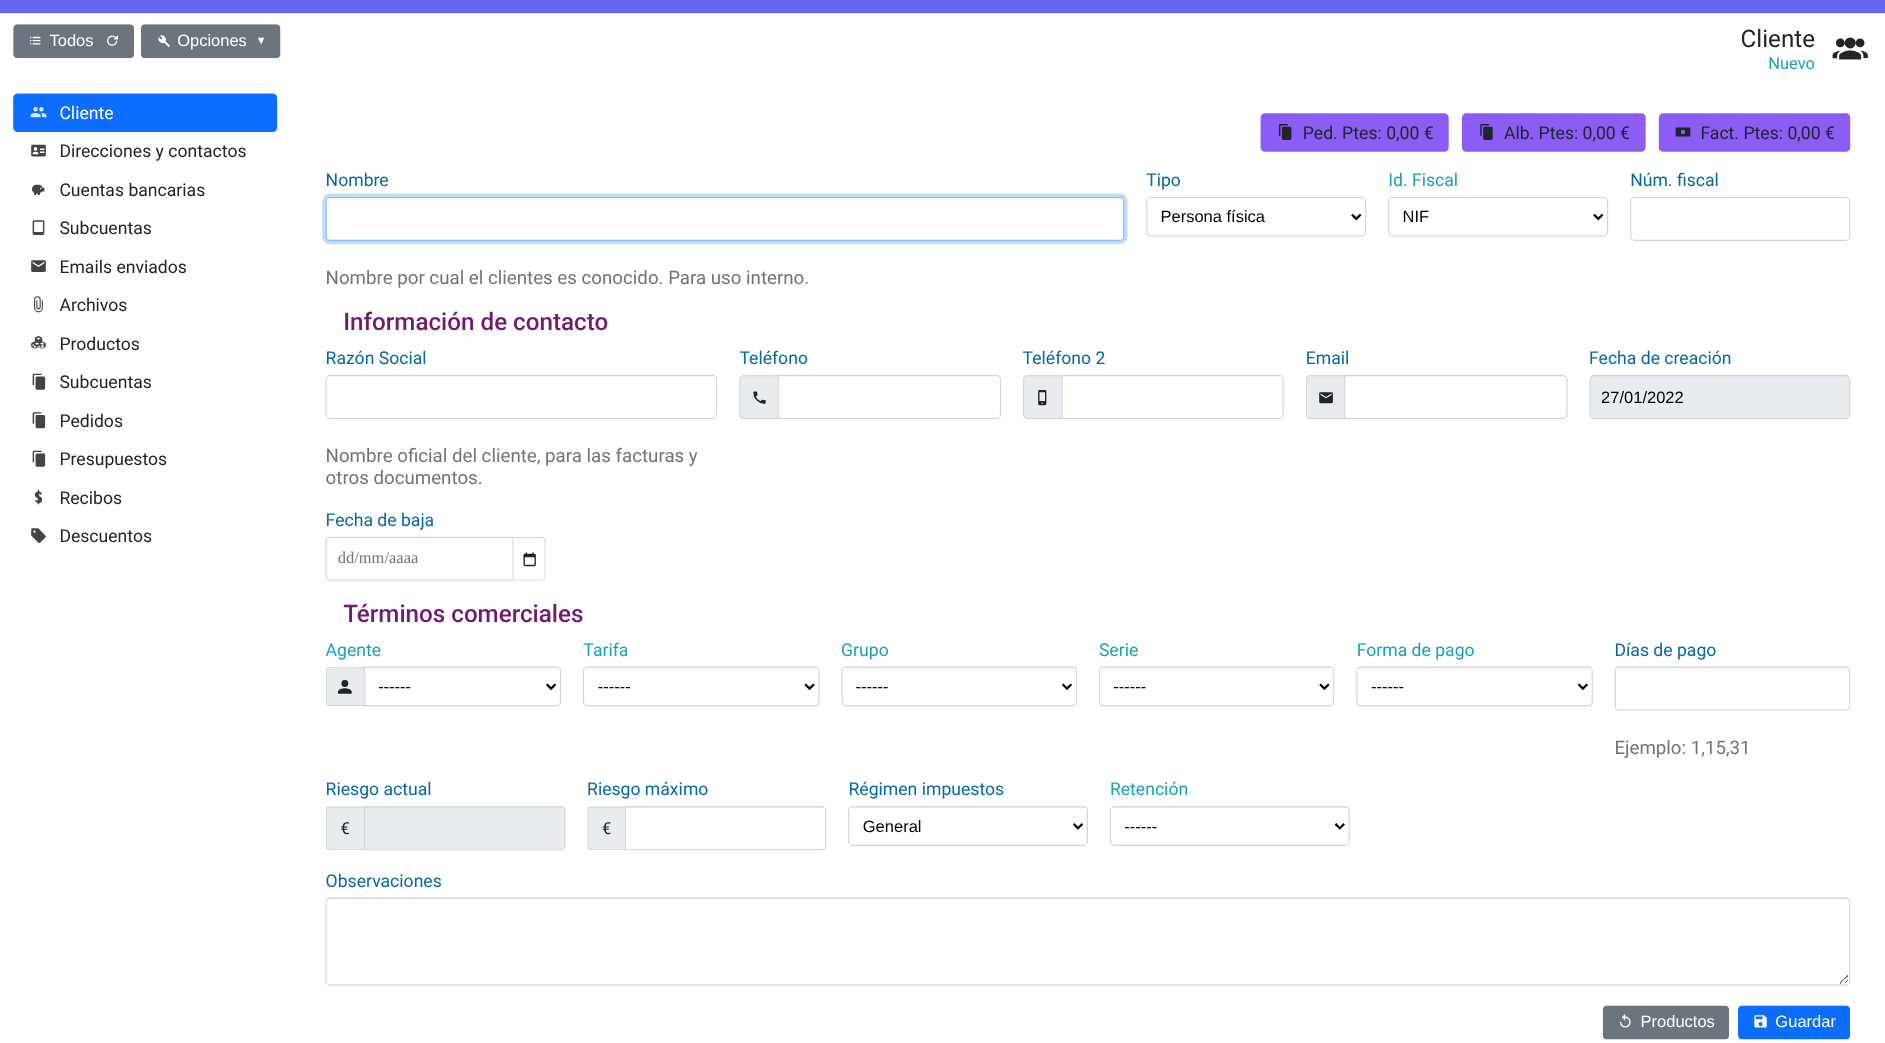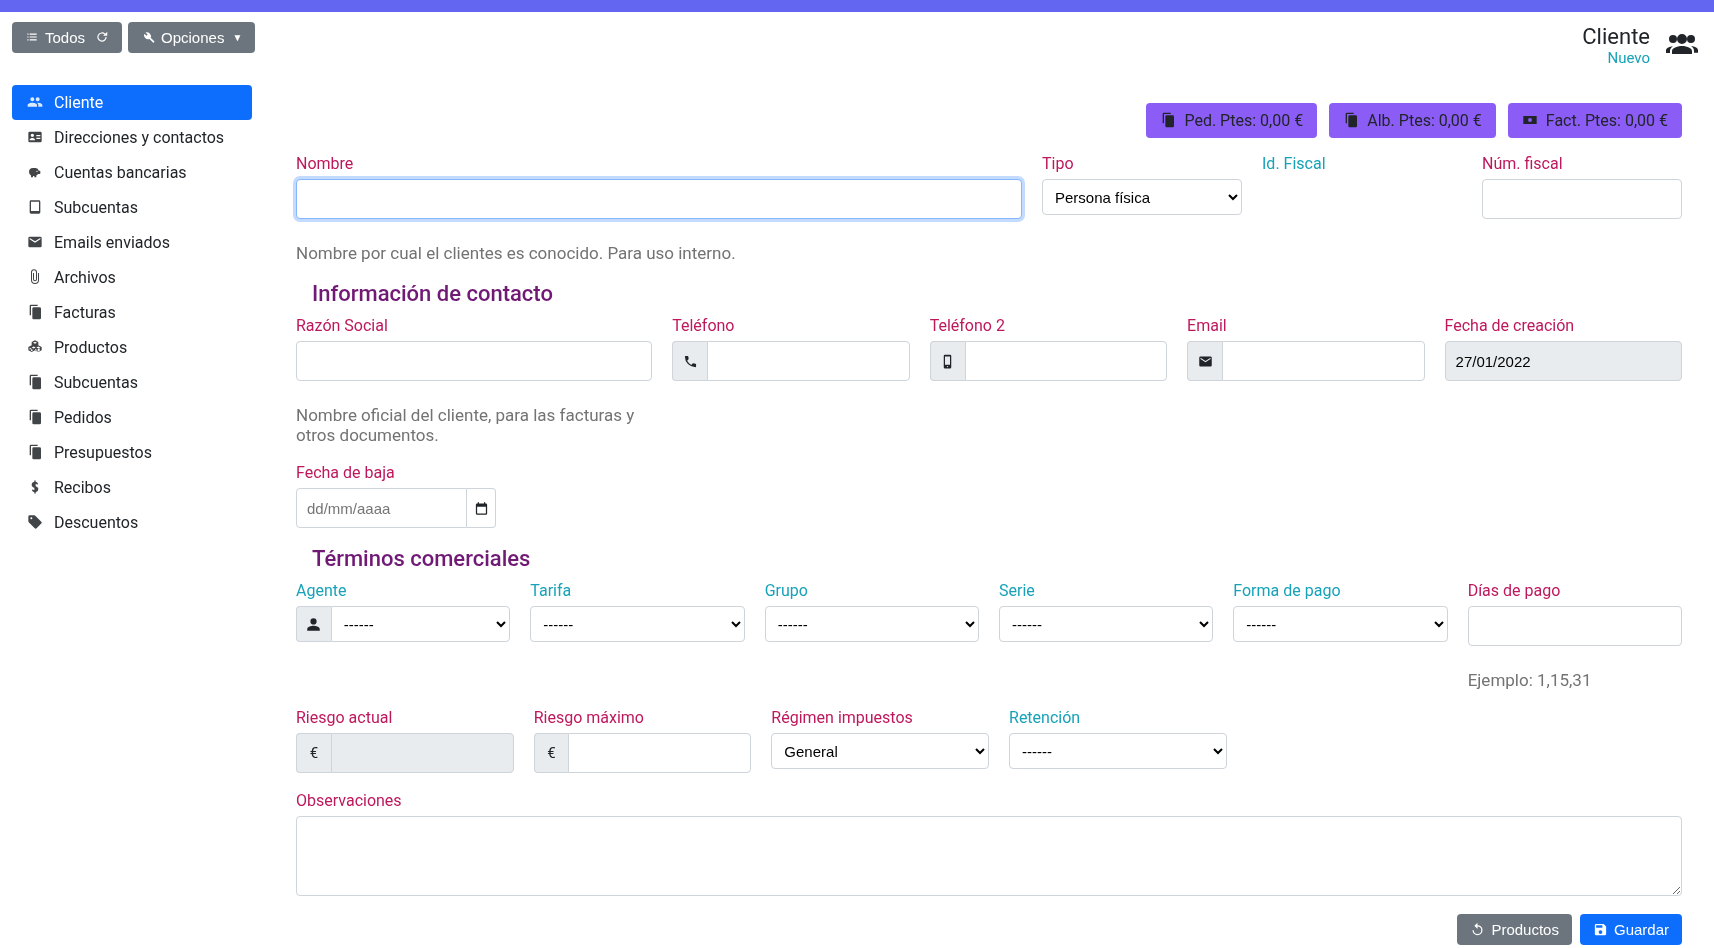--- a/index.html
+++ b/index.html
@@ -93,21 +93,21 @@
 
   .form-row {
     display: flex;
     gap: 20px;
     margin-bottom: 18px;
     align-items: flex-start;
     flex-wrap: wrap;
   }
   .form-col { display: flex; flex-direction: column; gap: 4px; }
   .form-col.grow { flex: 1; }
-  label { font-size: 16px; color: #be185d; margin-bottom: 2px; }
+  label { font-size: 16px; color: #0369a1; margin-bottom: 2px; }
   .label-link { color: #17a2b8; cursor: pointer; }
   .help { font-size: 17px; color: #737373; margin-top: 20px; }
   .control, select, textarea {
     height: 36px;
     border: 1px solid #ced4da;
     border-radius: 4px;
     padding: 19px 10px;
     font-size: 15px;
     background: #fff;
     width: 100%;
@@ -227,26 +227,20 @@
       <span>Emails enviados</span>
     </div>
     <div class="nav-item">
       <span class="nav-icon"><svg viewBox="0 0 24 24">
             <path d="M16.5 6v10.5a4.5 4.5 0 0 1-9 0V5a3 3 0 0 1 6 0v10.5a1.5 1.5 0 0 1-3 0V6H9v9.5a3 3 0 0 0 6 0V5a4.5 4.5 0 0 0-9 0v11.5a6 6 0 0 0 12 0V6Z"></path>
           </svg></span>
       <span>Archivos</span>
     </div>
     <div class="nav-item">
       <span class="nav-icon"><svg viewBox="0 0 24 24">
-            <path d="M16 1H6a2 2 0 0 0-2 2v14h2V3h10Zm3 4H10a2 2 0 0 0-2 2v14a2 2 0 0 0 2 2h9a2 2 0 0 0 2-2V7a2 2 0 0 0-2-2Z"></path>
-          </svg></span>
-      <span>Facturas</span>
-    </div>
-    <div class="nav-item">
-      <span class="nav-icon"><svg viewBox="0 0 24 24">
             <path d="M12 2 7 4.5v5L2 12v5l5 2.5 5-2.5 5 2.5 5-2.5v-5l-5-2.5v-5Zm0 2.2 3 1.5-3 1.5-3-1.5ZM4 13.2l3 1.5-3 1.5Zm5 3.8-3 1.5V15l3 1.5Zm1-5.8 3 1.5-3 1.5-3-1.5Zm5 5.8-3 1.5V15l3 1.5Zm1-1.5 3-1.5v3.5l-3 1.5Zm1-4.3 3 1.5-3 1.5-3-1.5Z"></path>
           </svg></span>
       <span>Productos</span>
     </div>
     <div class="nav-item">
       <span class="nav-icon"><svg viewBox="0 0 24 24">
             <path d="M16 1H6a2 2 0 0 0-2 2v14h2V3h10Zm3 4H10a2 2 0 0 0-2 2v14a2 2 0 0 0 2 2h9a2 2 0 0 0 2-2V7a2 2 0 0 0-2-2Z"></path>
           </svg></span>
       <span>Subcuentas</span>
     </div>
@@ -306,20 +300,23 @@
         <div class="help">Nombre por cual el clientes es conocido. Para uso interno.</div>
       </div>
       <div class="form-col" style="width:200px">
         <label>Tipo</label>
         <select class="control">
           <option>Persona física</option>
         </select>
       </div>
       <div class="form-col" style="width:200px">
         <label class="label-link">Id. Fiscal</label>
+        <select class="control">
+          <option>NIF</option>
+        </select>
       </div>
       <div class="form-col" style="width:200px">
         <label>Núm. fiscal</label>
         <input class="control" style="">
       </div>
     </div>
 
     <h3 class="section">Información de contacto</h3>
 
     <div class="form-row">
@@ -364,21 +361,21 @@
       <div class="form-col" style="flex:1">
         <label>Fecha de creación</label>
         <input class="control readonly" readonly="" value="27/01/2022" style="">
       </div>
     </div>
 
     <div class="form-row">
       <div class="form-col" style="width:200px">
         <label>Fecha de baja</label>
         <div class="input-group" style="flex-direction:row;">
-          <input class="control" style="border-radius: 4px 0px 0px 4px;" placeholder="dd/mm/aaaa">
+          <input class="control" style="border-radius: 4px 0px 0px 4px; font-family: Liberation Serif, serif;" placeholder="dd/mm/aaaa">
           <span class="addon" style="border-radius:0 4px 4px 0;border-left:none;border-right:1px solid #ced4da;background:#fff;width:34px;">
               <svg viewBox="0 0 24 24">
                 <path d="M19 4h-1V2h-2v2H8V2H6v2H5a2 2 0 0 0-2 2v14a2 2 0 0 0 2 2h14a2 2 0 0 0 2-2V6a2 2 0 0 0-2-2Zm0 16H5V9h14Z"></path>
               </svg>
             </span>
         </div>
       </div>
     </div>
 
     <h3 class="section">Términos comerciales</h3>

